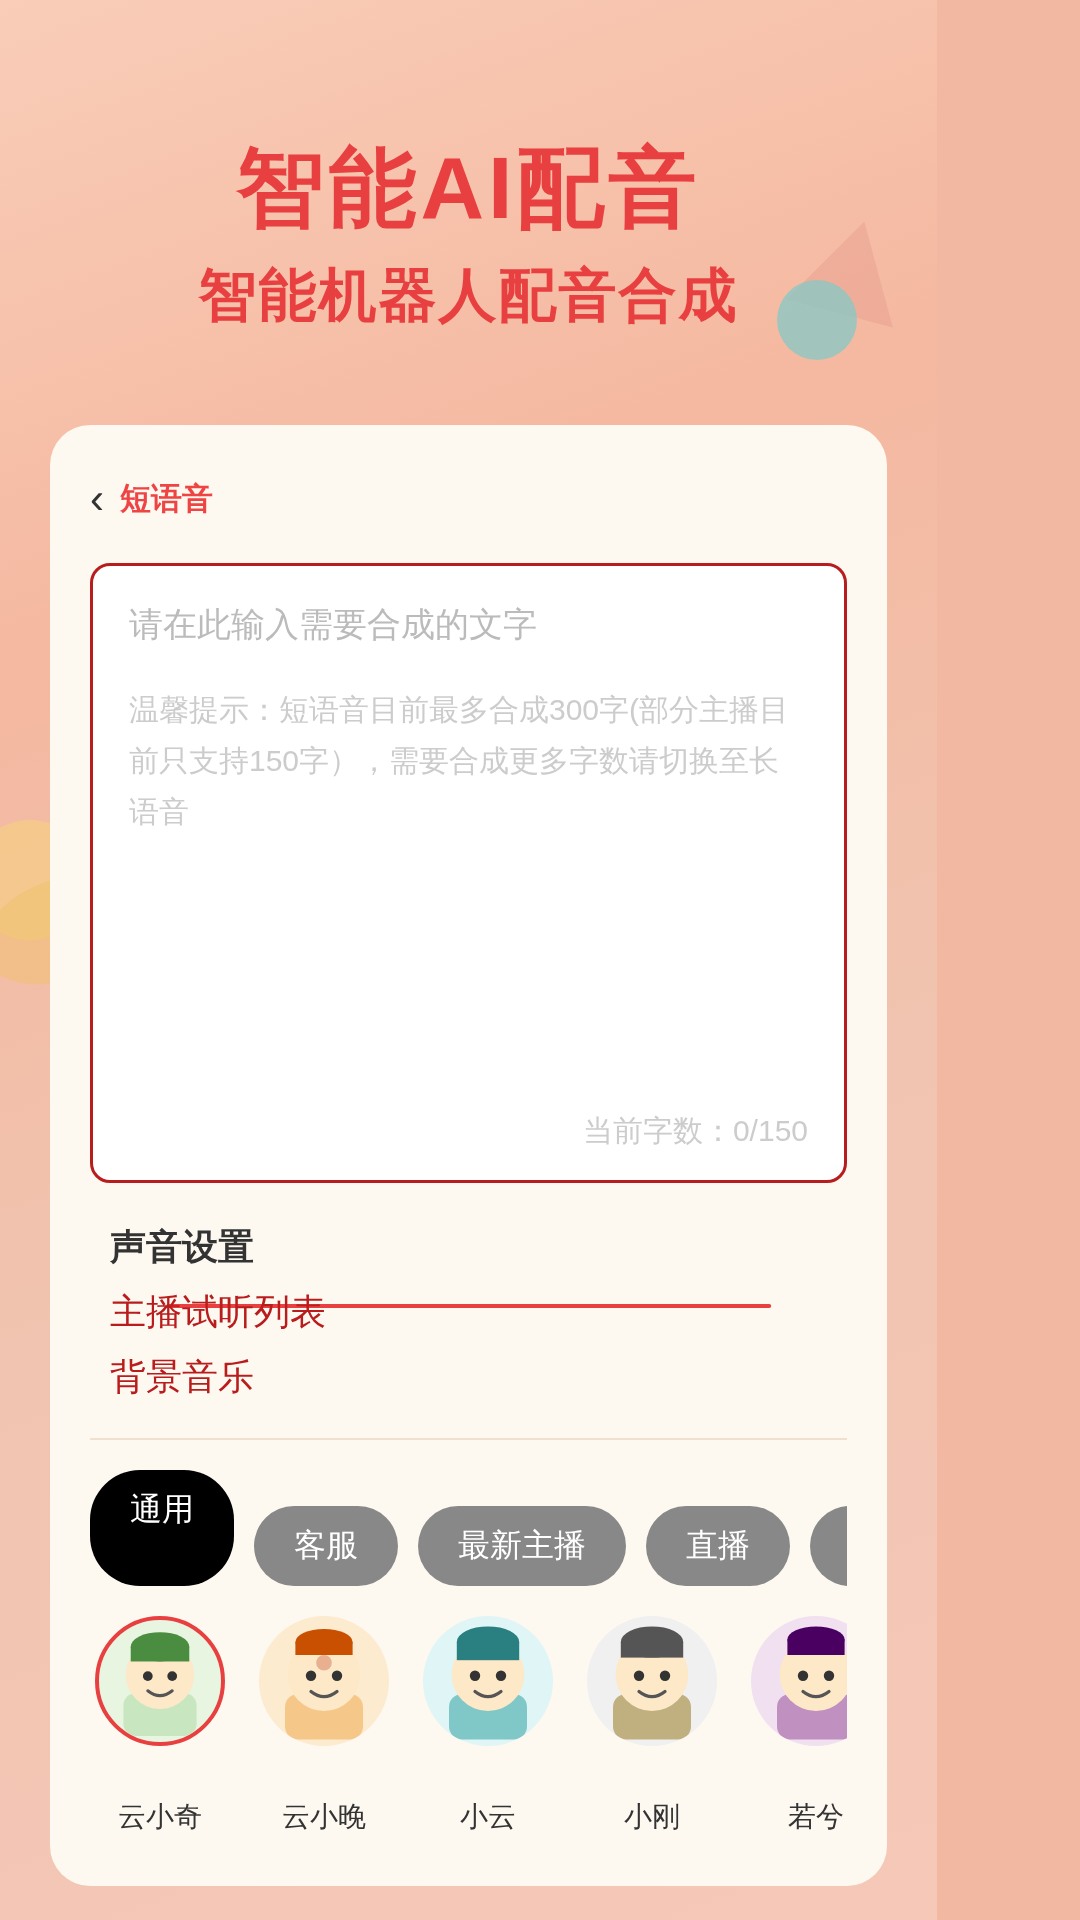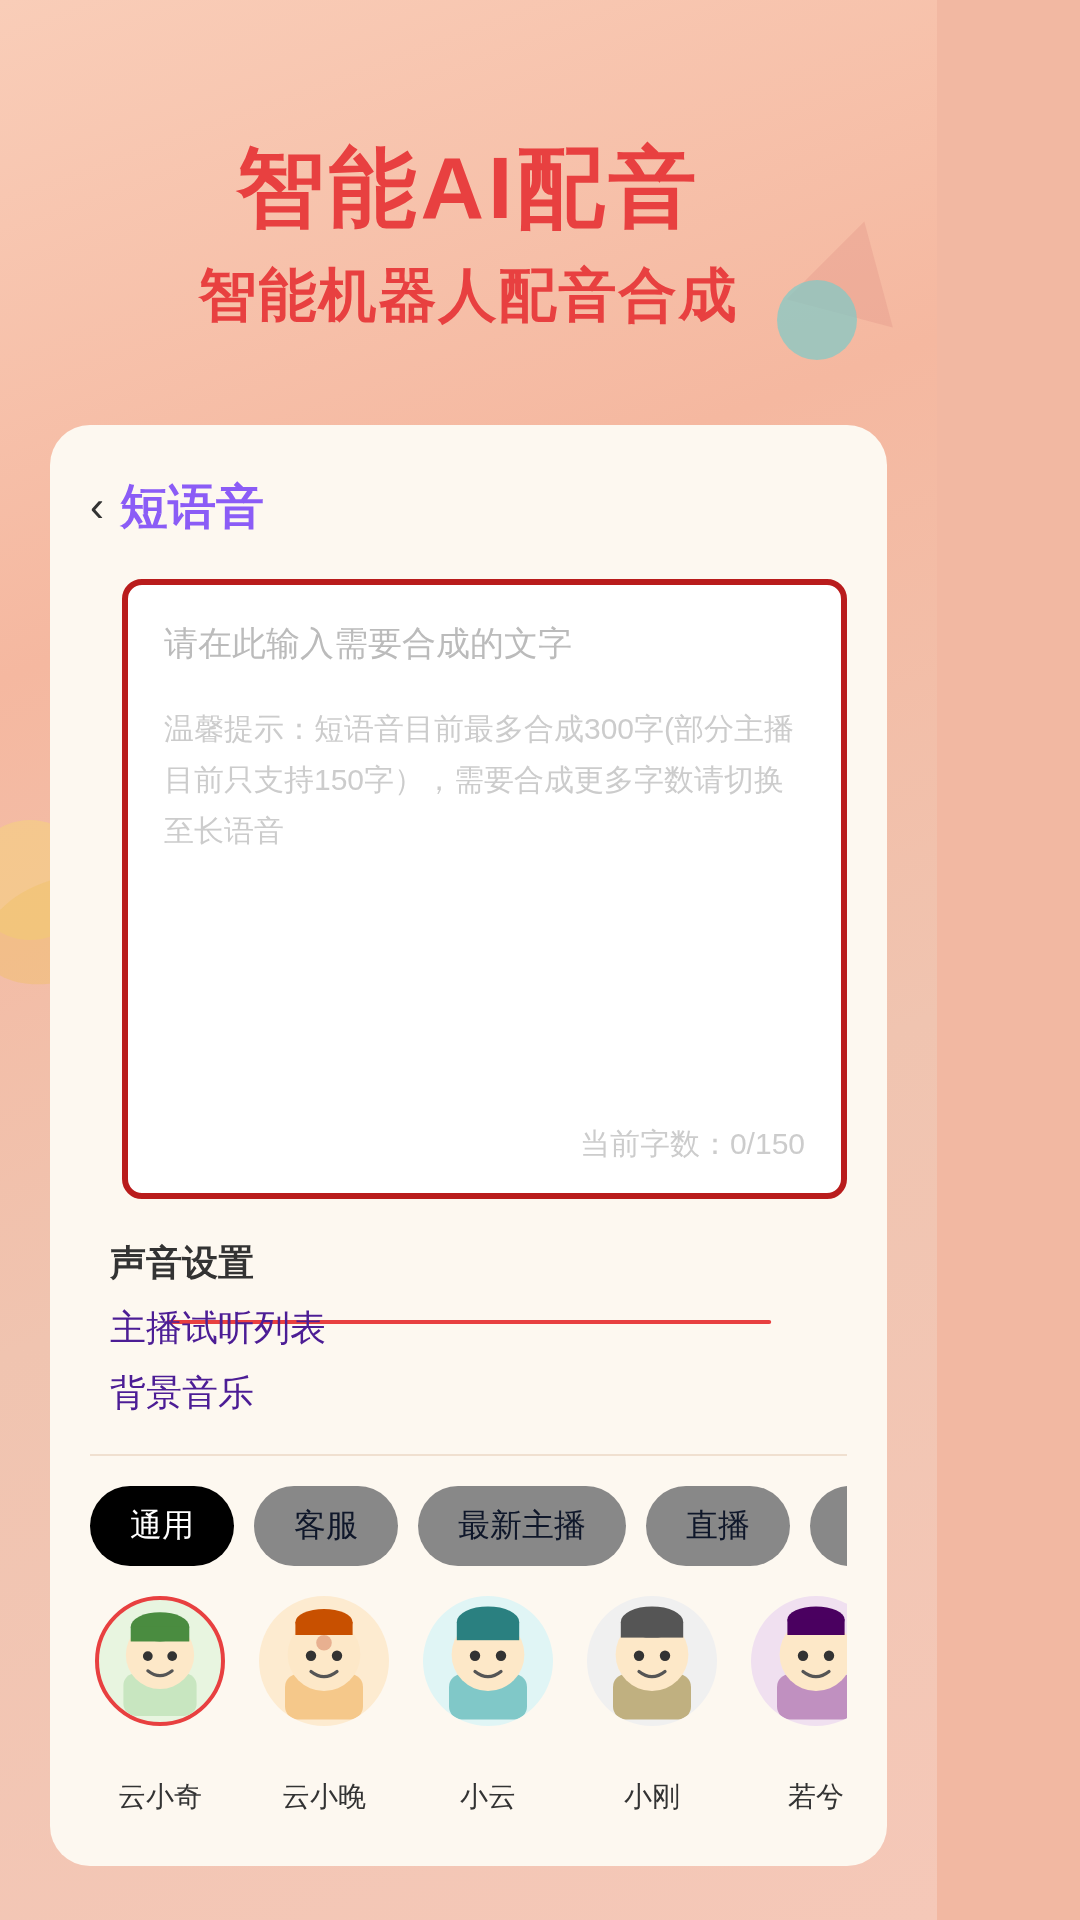--- a/index.html
+++ b/index.html
@@ -106,34 +106,33 @@
 
     .back-btn {
       font-size: 42px;
       color: #333;
       margin-right: 16px;
       cursor: pointer;
       font-weight: 300;
     }
 
     .card-title {
-      font-size: 48px;
+      font-size: 31px;
       font-weight: 600;
-      color: #8b5cf6;
+      color: #ef4444;
     }
 
     
     .text-area-wrapper {
       background: #fff;
       border-radius: 20px;
       padding: 36px;
       min-height: 620px;
       position: relative;
-      border: 6px solid #b91c1c;
-      margin-left: 32px;
+      border: 3px solid #b91c1c;
     }
 
     .input-placeholder {
       font-size: 34px;
       color: #bbb;
       display: block;
       margin-bottom: 36px;
     }
 
     .hint-text {
@@ -156,21 +155,21 @@
       display: flex;
       justify-content: space-around;
       margin: 40px 0 30px;
       border-bottom: 2px solid #f0e0d0;
       padding-bottom: 20px;
       flex-direction: column;
     }
 
     .tab-item {
       font-size: 36px;
-      color: #4c1d95;
+      color: #b91c1c;
       padding: 0 20px 16px;
       cursor: pointer;
       position: relative;
     }
 
     .tab-item.active {
       color: #333;
       font-weight: 700;
     }
 
@@ -202,21 +201,22 @@
       white-space: nowrap;
     }
 
     .category-pill.active {
       background: #000000;
       color: #fff;
     }
 
     .category-pill.inactive {
       background: #888;
-      color: #0f172a;
+      color: #ffffff;
+      margin-top: 36px;
     }
 
     
     .voice-row {
       display: flex;
       gap: 24px;
       overflow: hidden;
       padding-bottom: 10px;
     }
 

